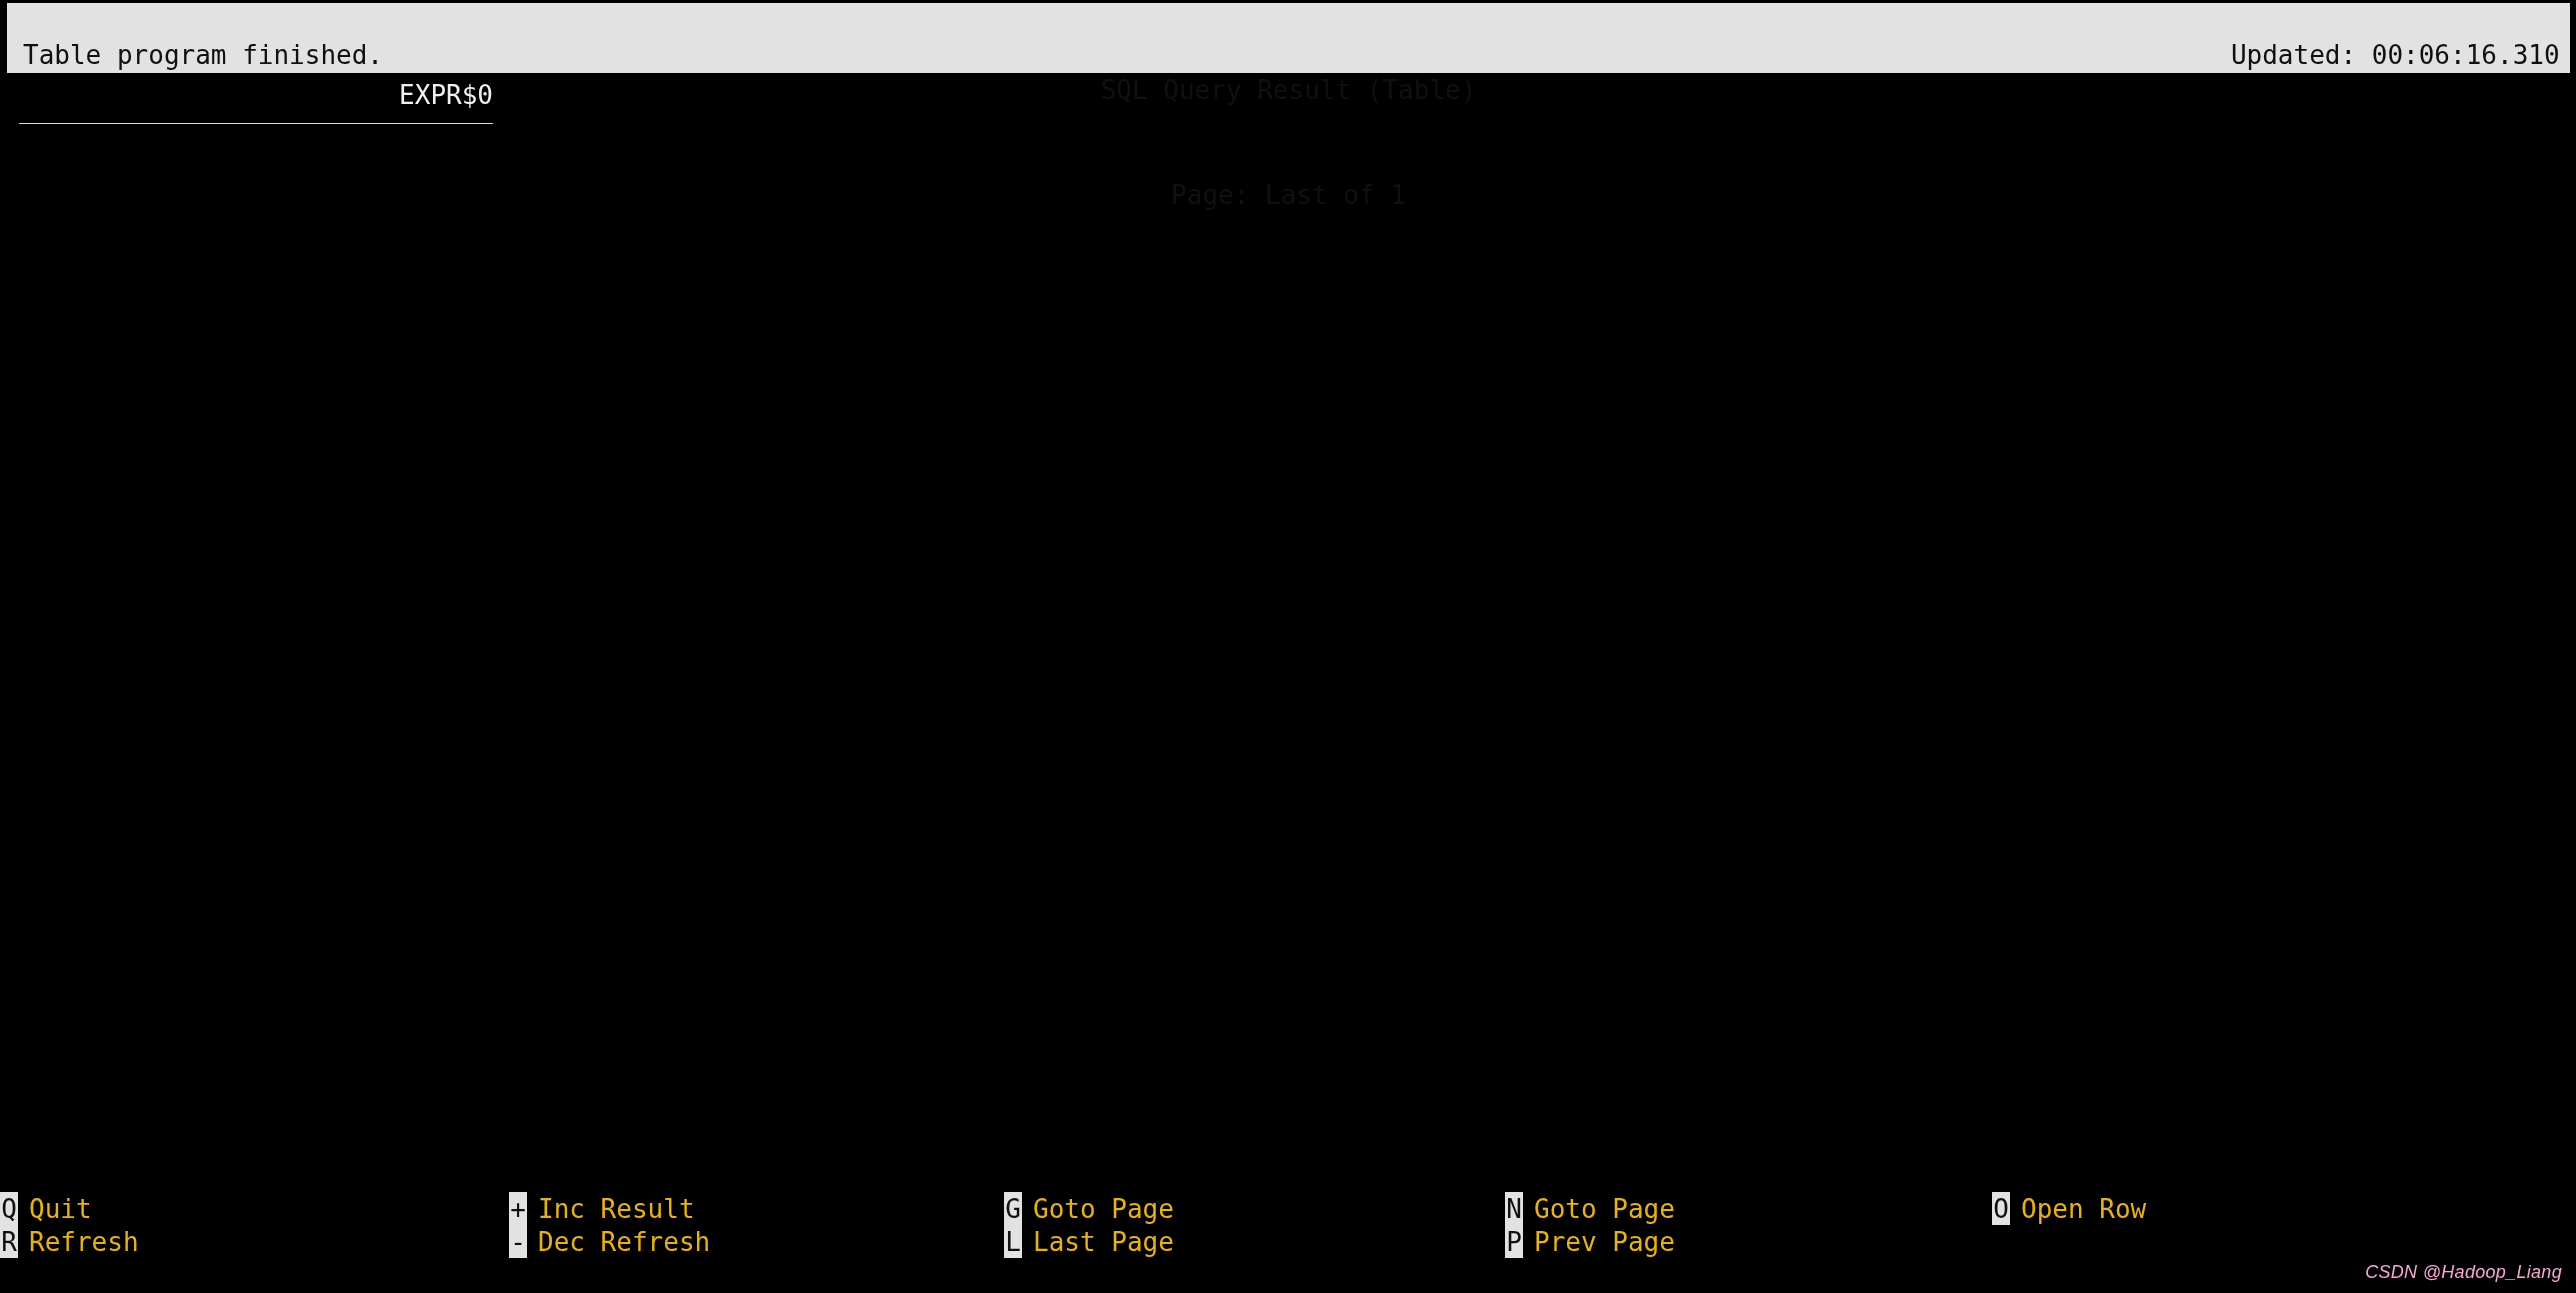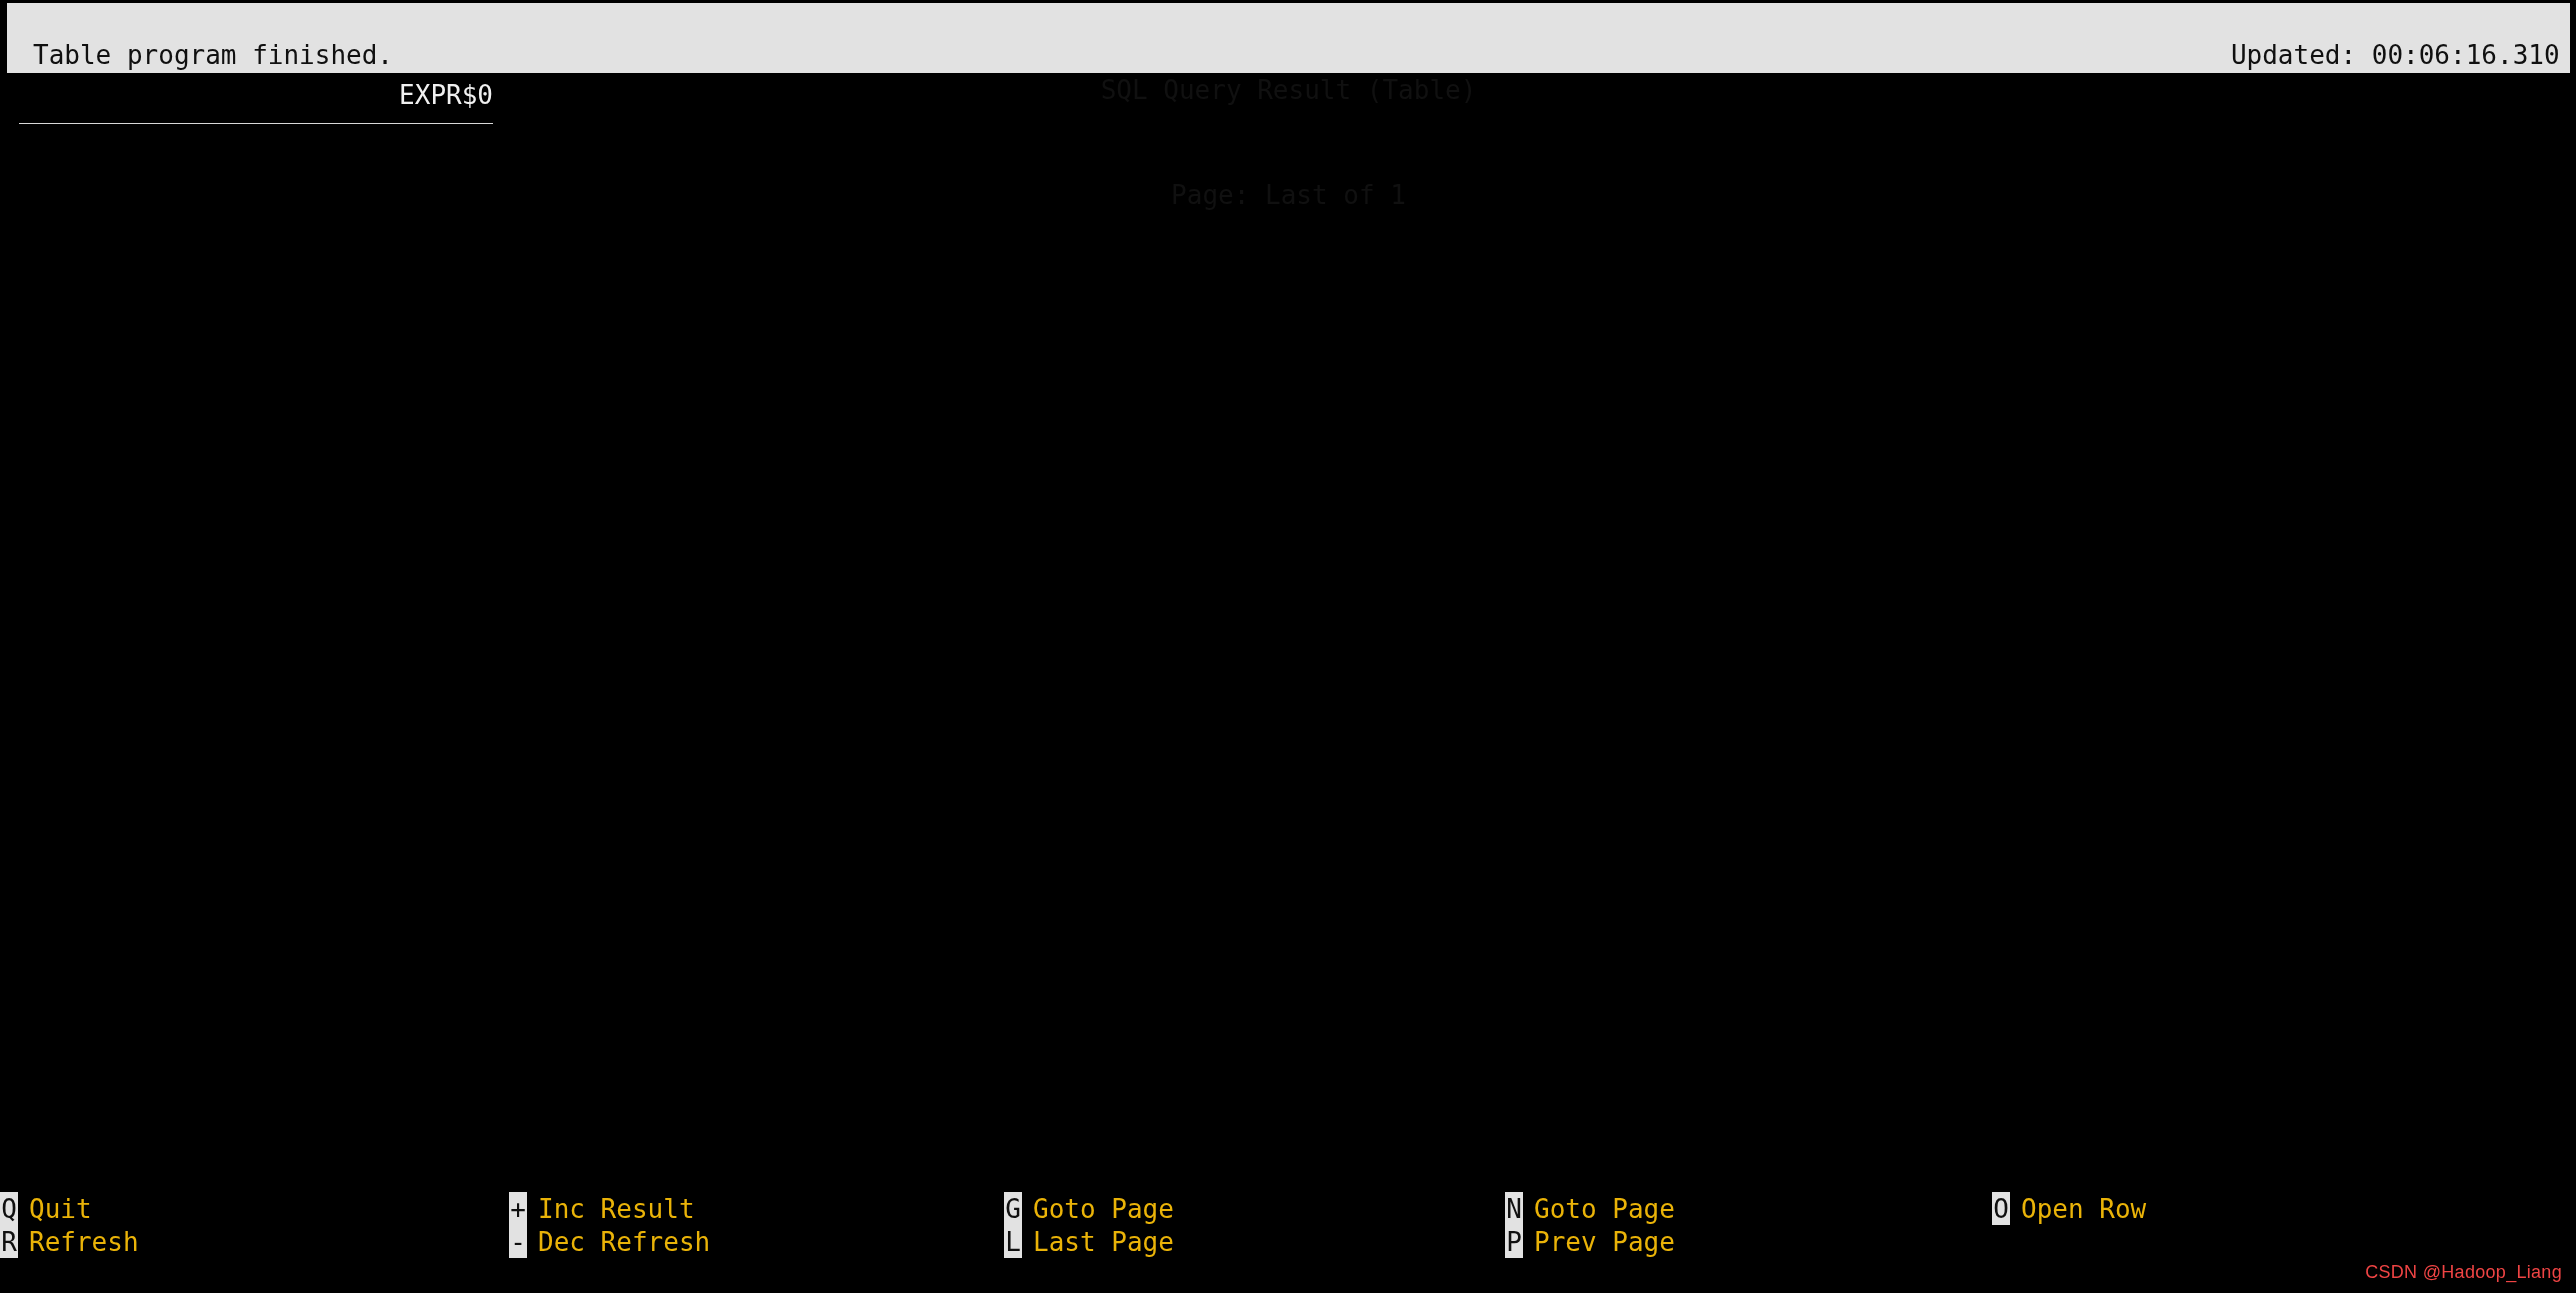--- a/index.html
+++ b/index.html
@@ -24,21 +24,21 @@
     top: 2.6px;
     width: 2563px;
     height: 70px;
     background: #e2e2e2;
     color: #101010;
     font-size: 26px;
     line-height: 35px;
   }
   .header-left {
     position: absolute;
-    left: 26px;
+    left: 16px;
     top: 35px;
     white-space: pre;
   }
   .header-center {
     position: absolute;
     left: 0;
     top: 0;
     width: 100%;
     text-align: center;
     white-space: pre;
@@ -133,25 +133,26 @@
   .g2 { left: 509px; }
   .g3 { left: 1004px; }
   .g4 { left: 1505px; }
   .g5 { left: 1992px; }
 
   
   .watermark {
     position: absolute;
     right: 14px;
     bottom: 10.4px;
-    color: #ef4444;
+    color: #f9a8d4;
     font-family: "Liberation Sans", sans-serif;
     font-size: 18px;
     letter-spacing: 0.3px;
     white-space: pre;
+    font-style: italic;
   }
 </style>
 </head>
 <body>
 
 <div class="header-bar">
   <div class="header-left">Table program finished.</div>
   <div class="header-center">
     <span class="hc-line1">SQL Query Result (Table)</span>
     <span class="hc-line2">Page: Last of 1</span>

